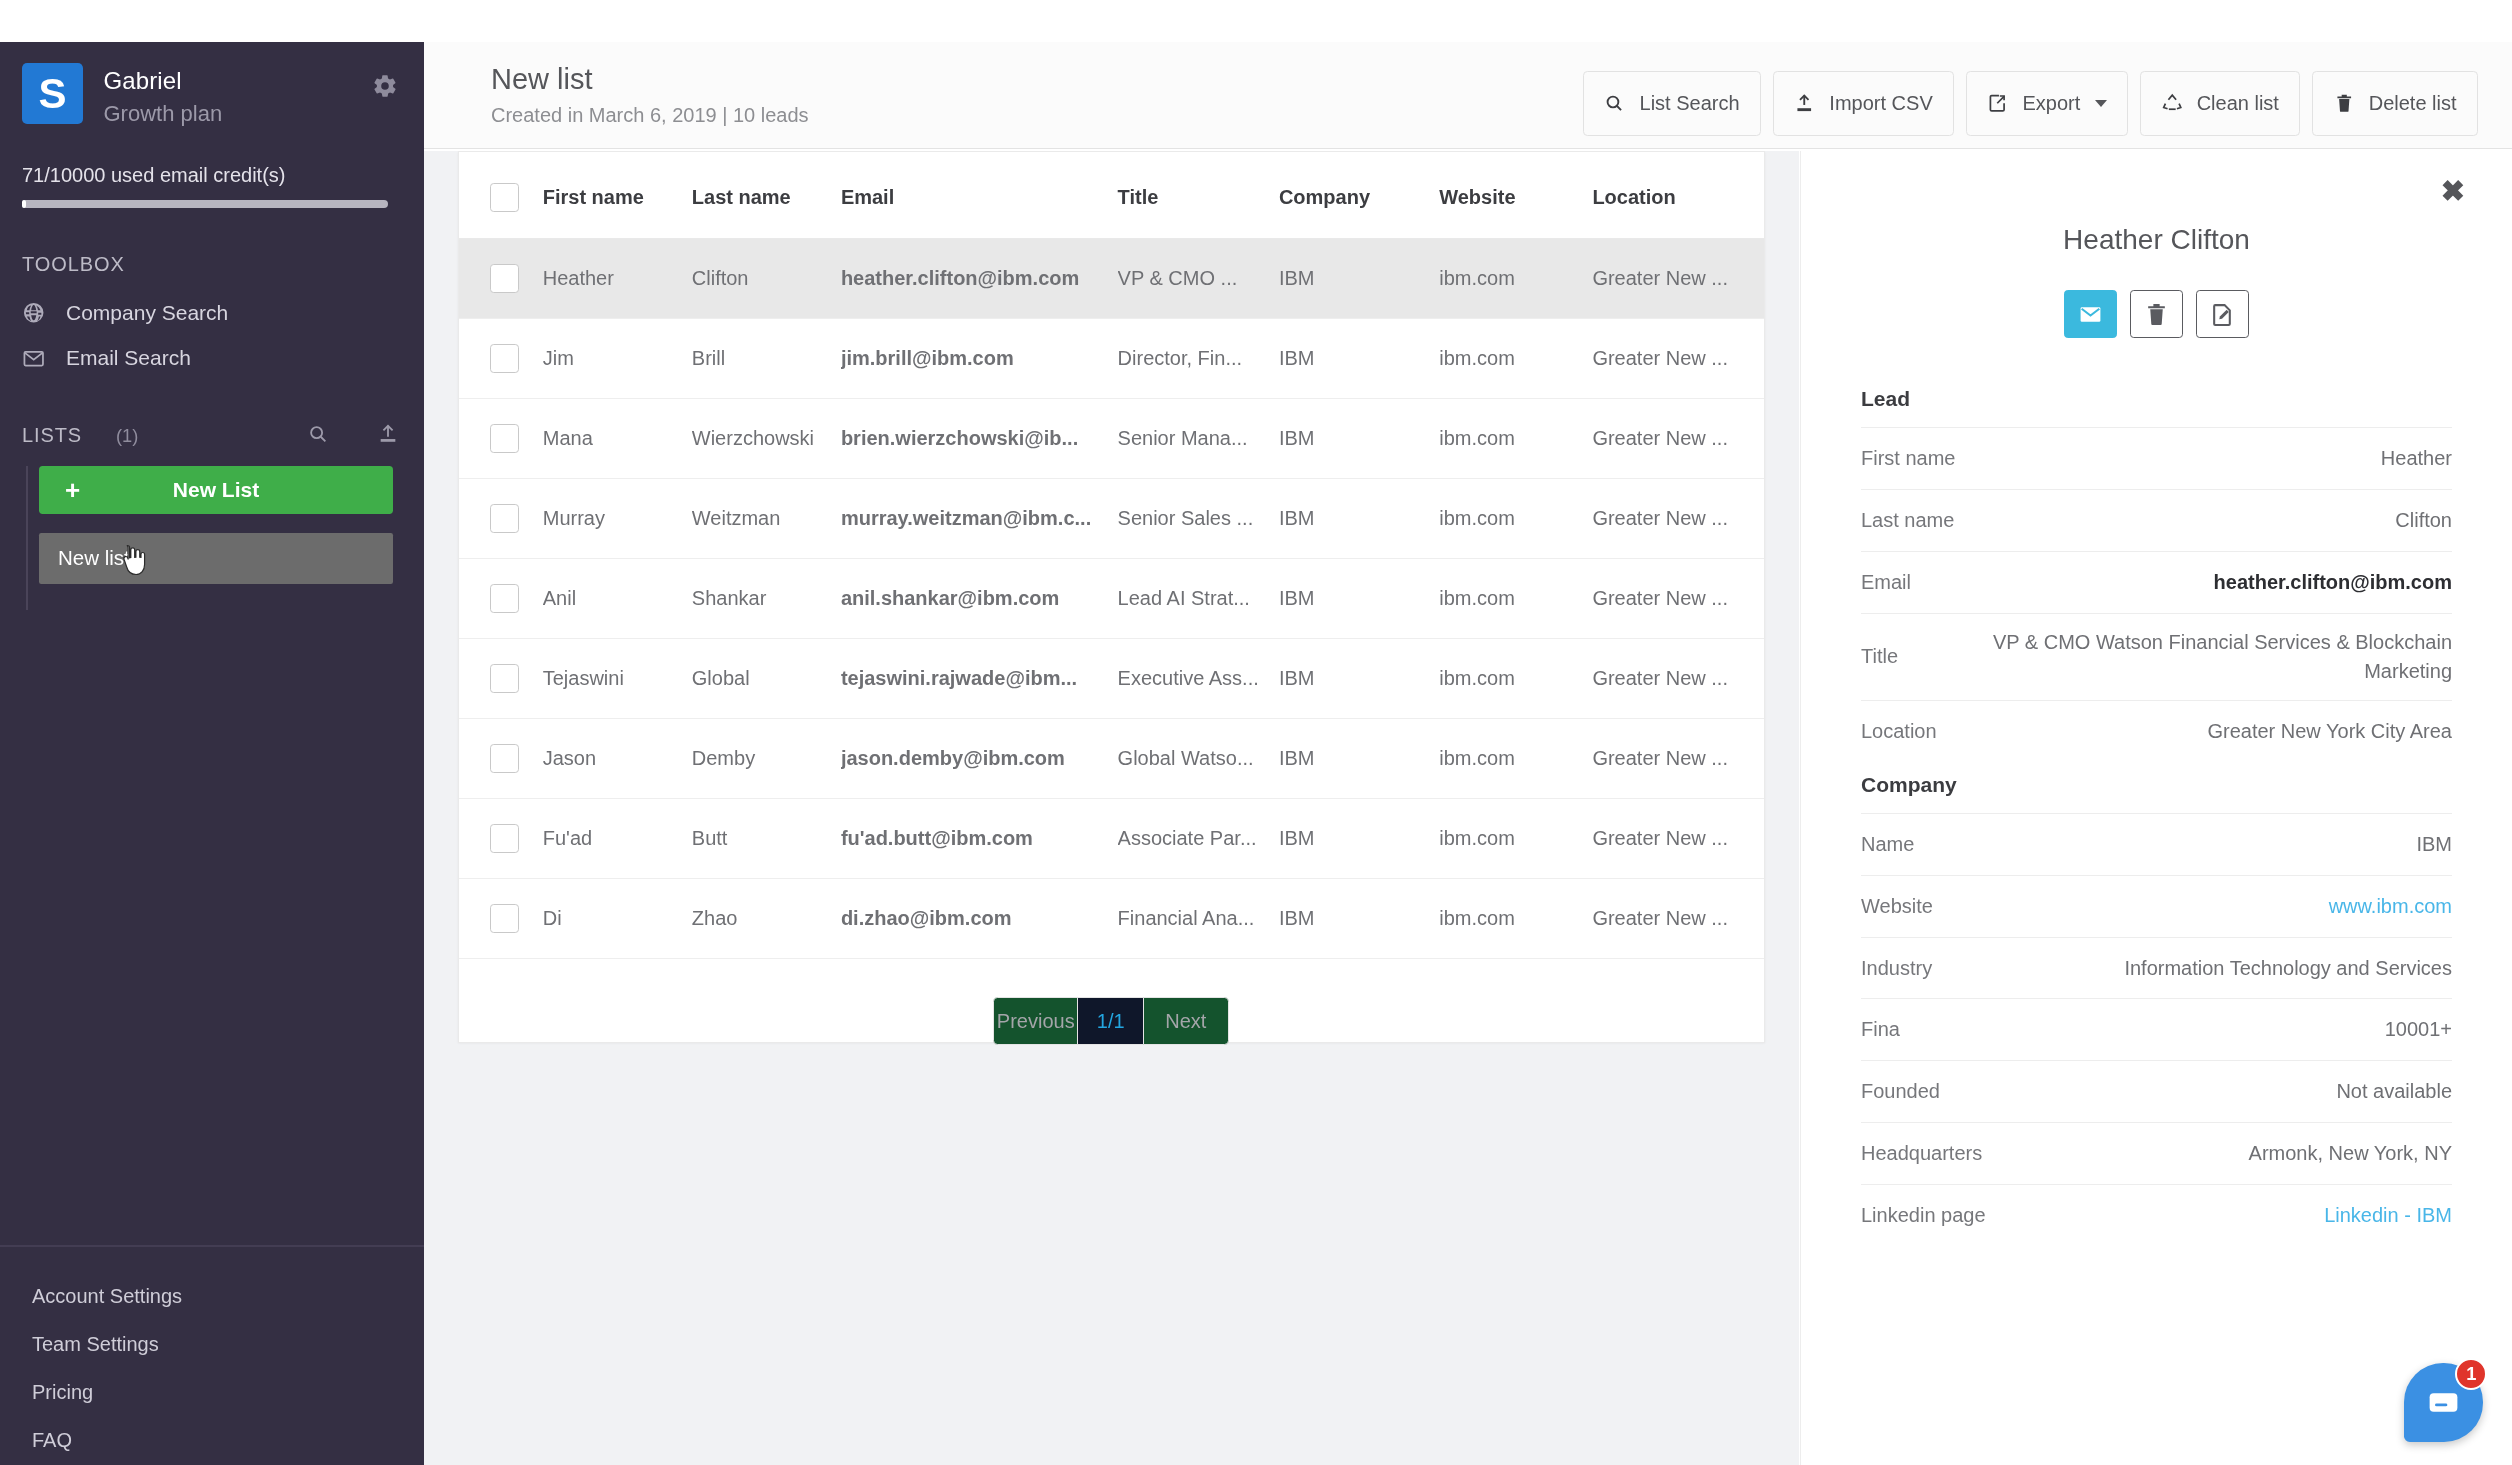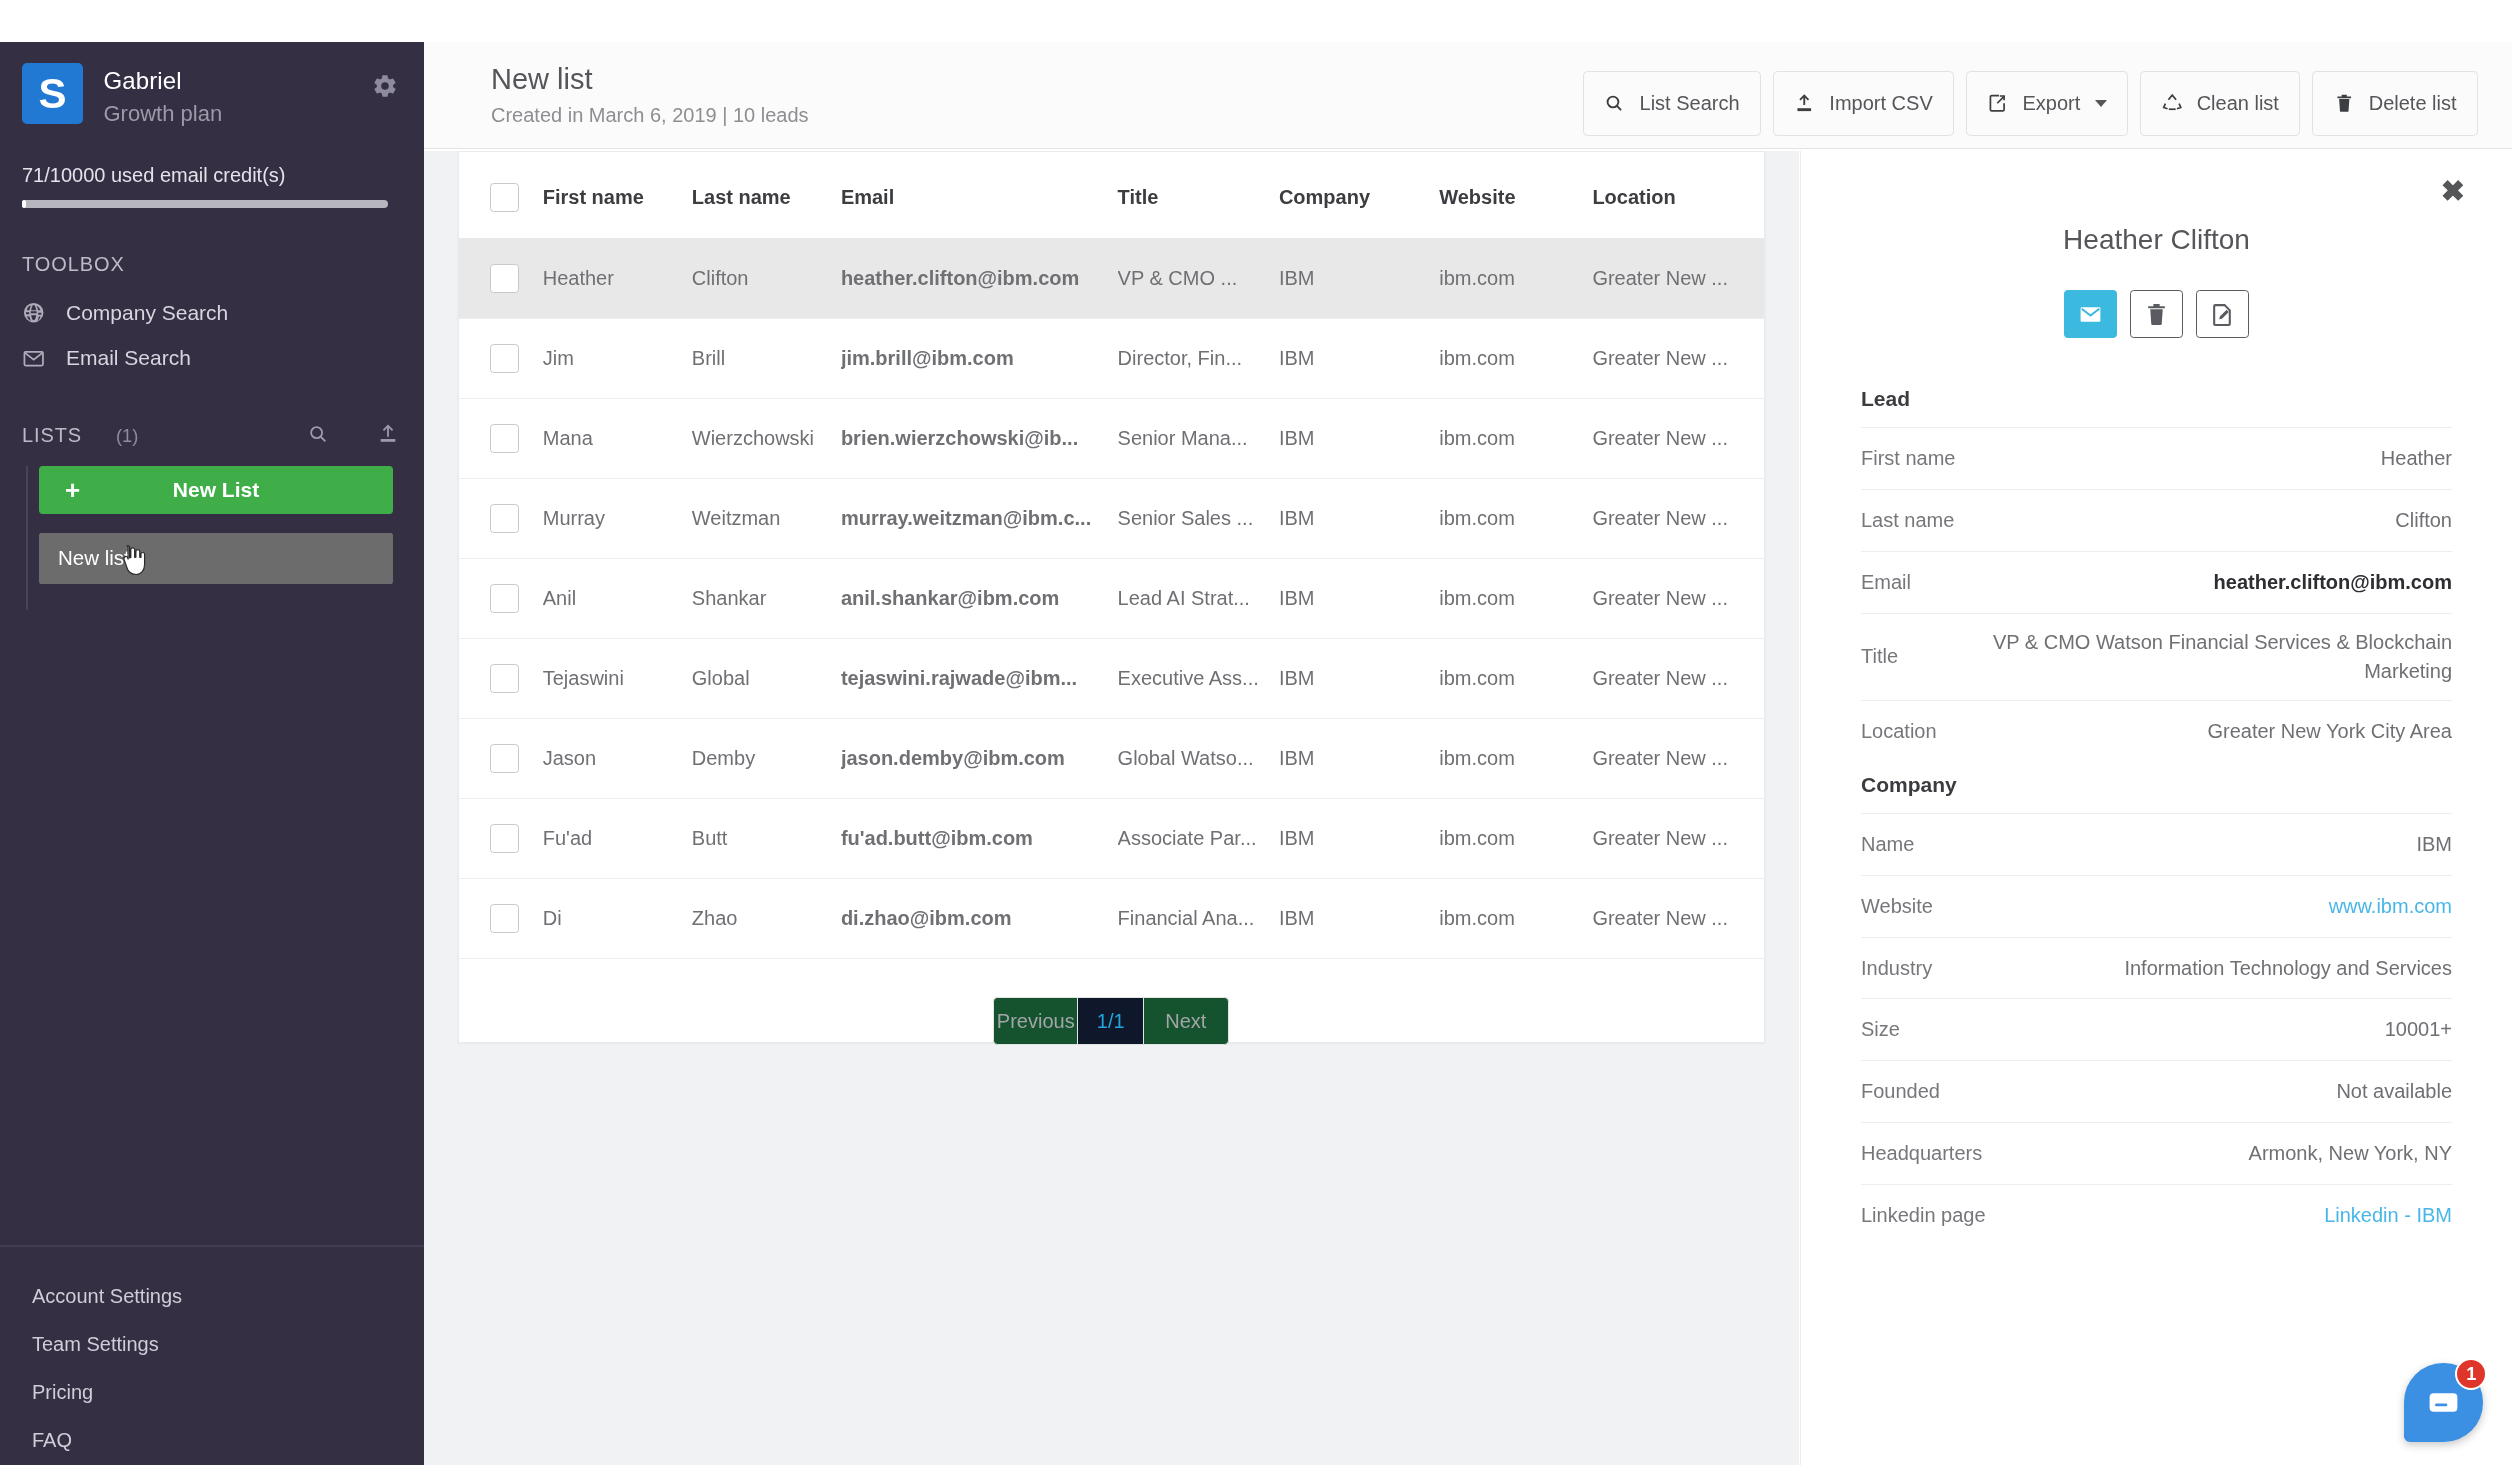--- a/index.html
+++ b/index.html
@@ -549,21 +549,21 @@
           </div>
           <div class="rp-row">
             <div class="k">Website</div>
             <div class="v link">www.ibm.com</div>
           </div>
           <div class="rp-row tall">
             <div class="k">Industry</div>
             <div class="v">Information Technology and Services</div>
           </div>
           <div class="rp-row">
-            <div class="k">Size</div>
+            <div class="k">Fina</div>
             <div class="v">10001+</div>
           </div>
           <div class="rp-row">
             <div class="k">Founded</div>
             <div class="v">Not available</div>
           </div>
           <div class="rp-row">
             <div class="k">Headquarters</div>
             <div class="v">Armonk, New York, NY</div>
           </div>

